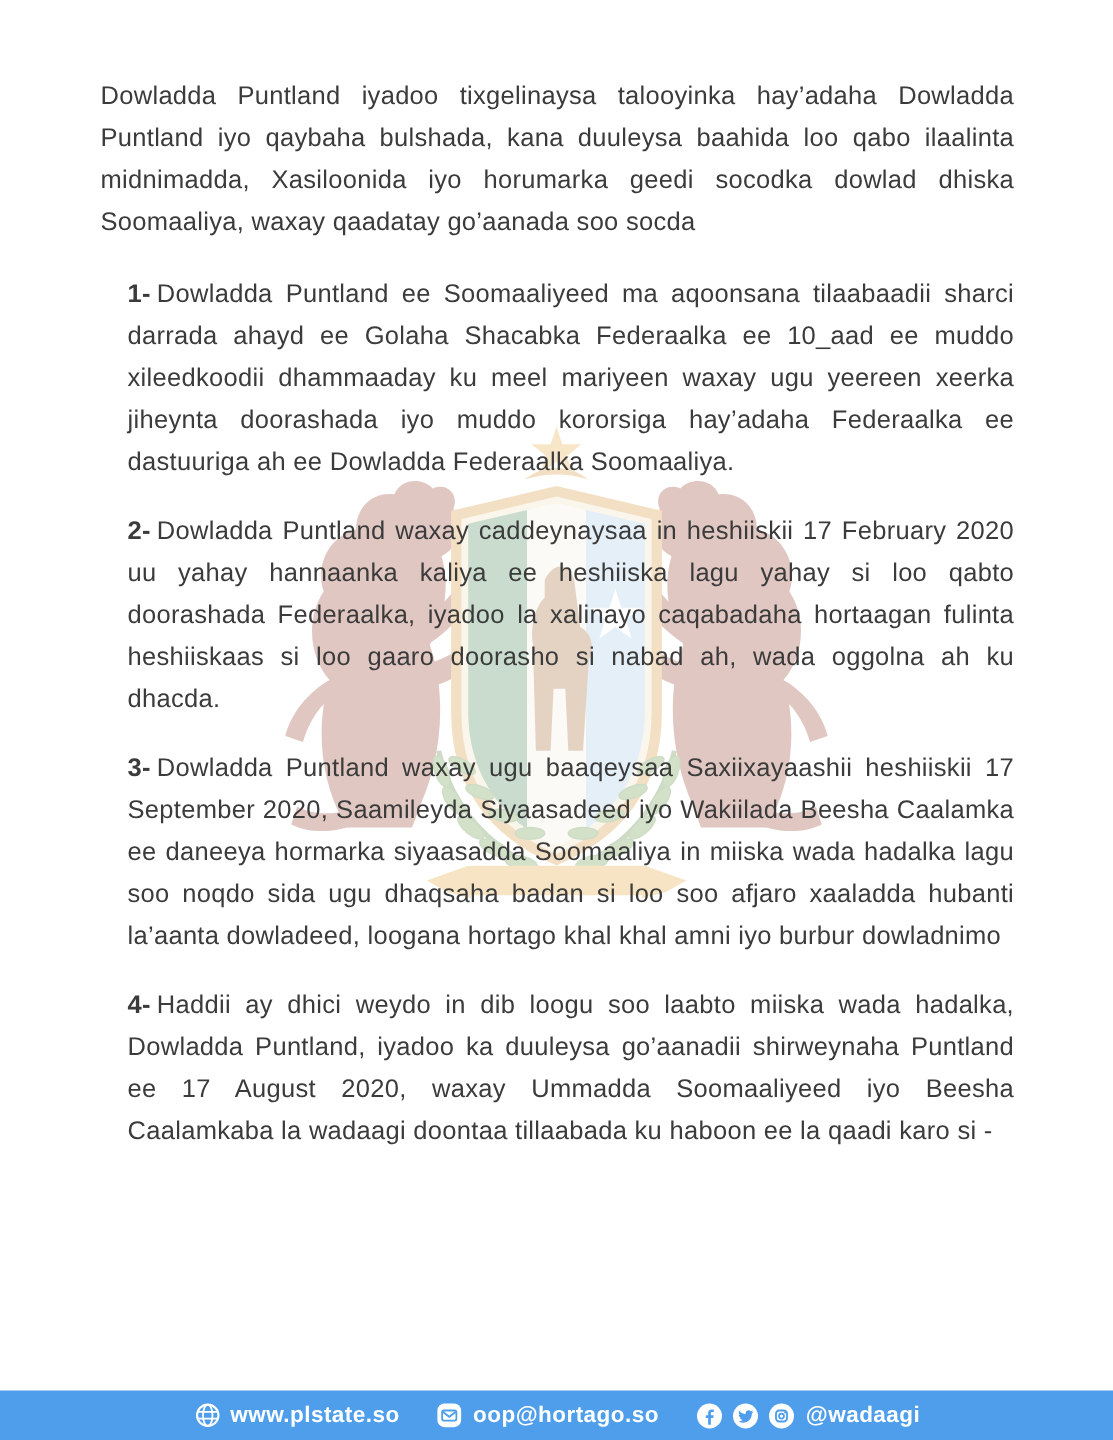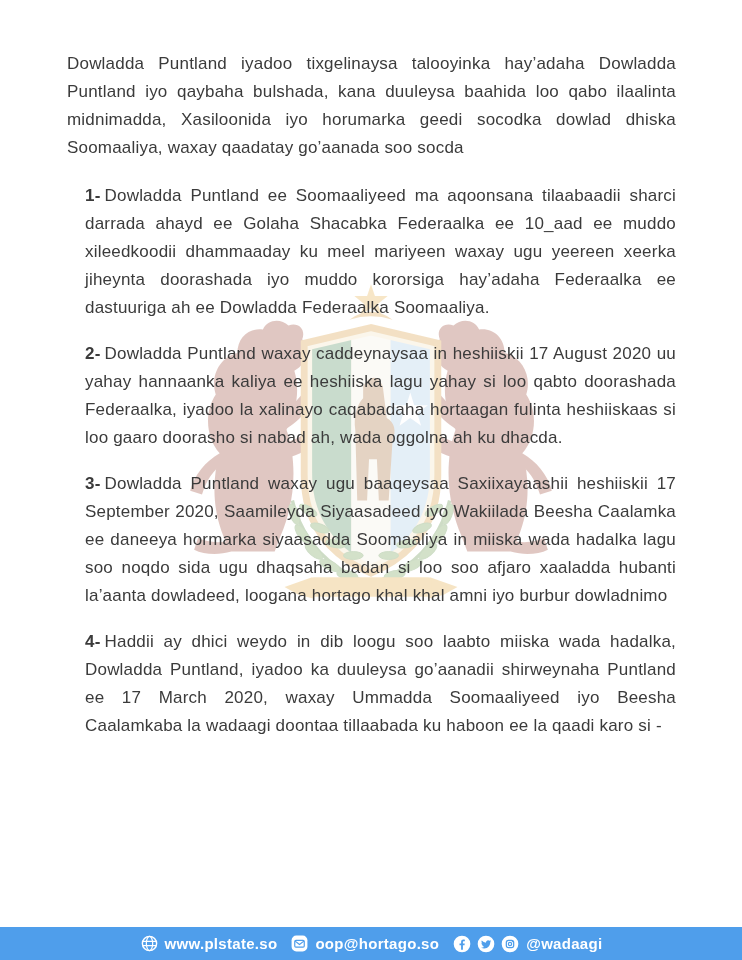--- a/index.html
+++ b/index.html
@@ -32,21 +32,21 @@
   .item{margin:0 0 18px 18px;}
   .num{font-weight:bold;padding-right:4px;}
   .footer{
     position:absolute;
     left:0;bottom:0;z-index:3;
     width:100%;height:33px;
     background:#4f9eeb;
     display:flex;
     align-items:center;
     justify-content:center;
-    gap:13px;
+    gap:24px;
     color:#ffffff;
     font-size:15px;
     font-weight:bold;
     letter-spacing:0.3px;
   }
   .f-group{display:flex;align-items:center;gap:6px;}
   .f-icons{display:flex;align-items:center;gap:4px;}
   .f-ic{display:block;}
 </style>
 </head>
@@ -119,25 +119,25 @@
       <path d="M290,394 l28,10 -14,8 -16,4 z"></path>
       <rect x="168" y="394" width="124" height="20" rx="4"></rect>
     </g>
   </svg>
 
   <div class="content">
     <p class="intro">Dowladda Puntland iyadoo tixgelinaysa talooyinka hay’adaha Dowladda Puntland iyo qaybaha bulshada, kana duuleysa baahida loo qabo ilaalinta midnimadda, Xasiloonida iyo horumarka geedi socodka dowlad dhiska Soomaaliya, waxay qaadatay go’aanada soo socda</p>
 
     <p class="item"><span class="num">1-</span><span>Dowladda Puntland ee Soomaaliyeed ma aqoonsana tilaabaadii sharci darrada ahayd ee Golaha Shacabka Federaalka ee 10_aad ee muddo xileedkoodii dhammaaday ku meel mariyeen waxay ugu yeereen xeerka jiheynta doorashada iyo muddo kororsiga hay’adaha Federaalka ee dastuuriga ah ee Dowladda Federaalka Soomaaliya.</span></p>
 
-    <p class="item"><span class="num">2-</span><span>Dowladda Puntland waxay caddeynaysaa in heshiiskii 17 August 2020 uu yahay hannaanka kaliya ee heshiiska lagu yahay si loo qabto doorashada Federaalka, iyadoo la xalinayo caqabadaha hortaagan fulinta heshiiskaas si loo gaaro doorasho si nabad ah, wada oggolna ah ku dhacda.</span></p>
+    <p class="item"><span class="num">2-</span><span>Dowladda Puntland waxay caddeynaysaa in heshiiskii 17 February 2020 uu yahay hannaanka kaliya ee heshiiska lagu yahay si loo qabto doorashada Federaalka, iyadoo la xalinayo caqabadaha hortaagan fulinta heshiiskaas si loo gaaro doorasho si nabad ah, wada oggolna ah ku dhacda.</span></p>
 
     <p class="item"><span class="num">3-</span><span>Dowladda Puntland waxay ugu baaqeysaa Saxiixayaashii heshiiskii 17 September 2020, Saamileyda Siyaasadeed iyo Wakiilada Beesha Caalamka ee daneeya hormarka siyaasadda Soomaaliya in miiska wada hadalka lagu soo noqdo sida ugu dhaqsaha badan si loo soo afjaro xaaladda hubanti la’aanta dowladeed, loogana hortago khal khal amni iyo burbur dowladnimo</span></p>
 
-    <p class="item"><span class="num">4-</span><span>Haddii ay dhici weydo in dib loogu soo laabto miiska wada hadalka, Dowladda Puntland, iyadoo ka duuleysa go’aanadii shirweynaha Puntland ee 17 March 2020, waxay Ummadda Soomaaliyeed iyo Beesha Caalamkaba la wadaagi doontaa tillaabada ku haboon ee la qaadi karo si -</span></p>
+    <p class="item"><span class="num">4-</span><span>Haddii ay dhici weydo in dib loogu soo laabto miiska wada hadalka, Dowladda Puntland, iyadoo ka duuleysa go’aanadii shirweynaha Puntland ee 17 August 2020, waxay Ummadda Soomaaliyeed iyo Beesha Caalamkaba la wadaagi doontaa tillaabada ku haboon ee la qaadi karo si -</span></p>
   </div>
 
   <div class="footer">
 
     <span class="f-group">
       <svg class="f-ic" width="19" height="19" viewBox="0 0 24 24">
         <circle cx="12" cy="12" r="9" fill="none" stroke="#ffffff" stroke-width="1.8"></circle>
         <ellipse cx="12" cy="12" rx="4" ry="9" fill="none" stroke="#ffffff" stroke-width="1.5"></ellipse>
         <path d="M3.6 9.2h16.8M3.6 14.8h16.8" stroke="#ffffff" stroke-width="1.5" fill="none"></path>
       </svg>

